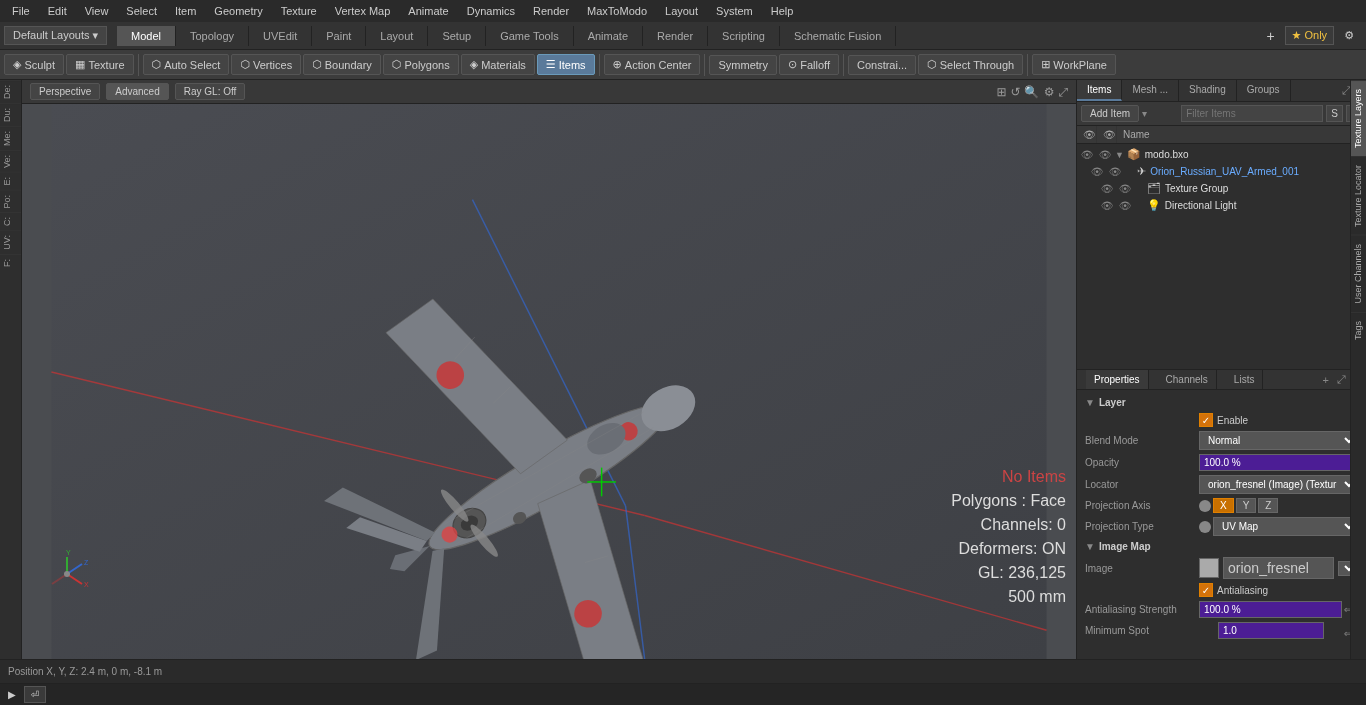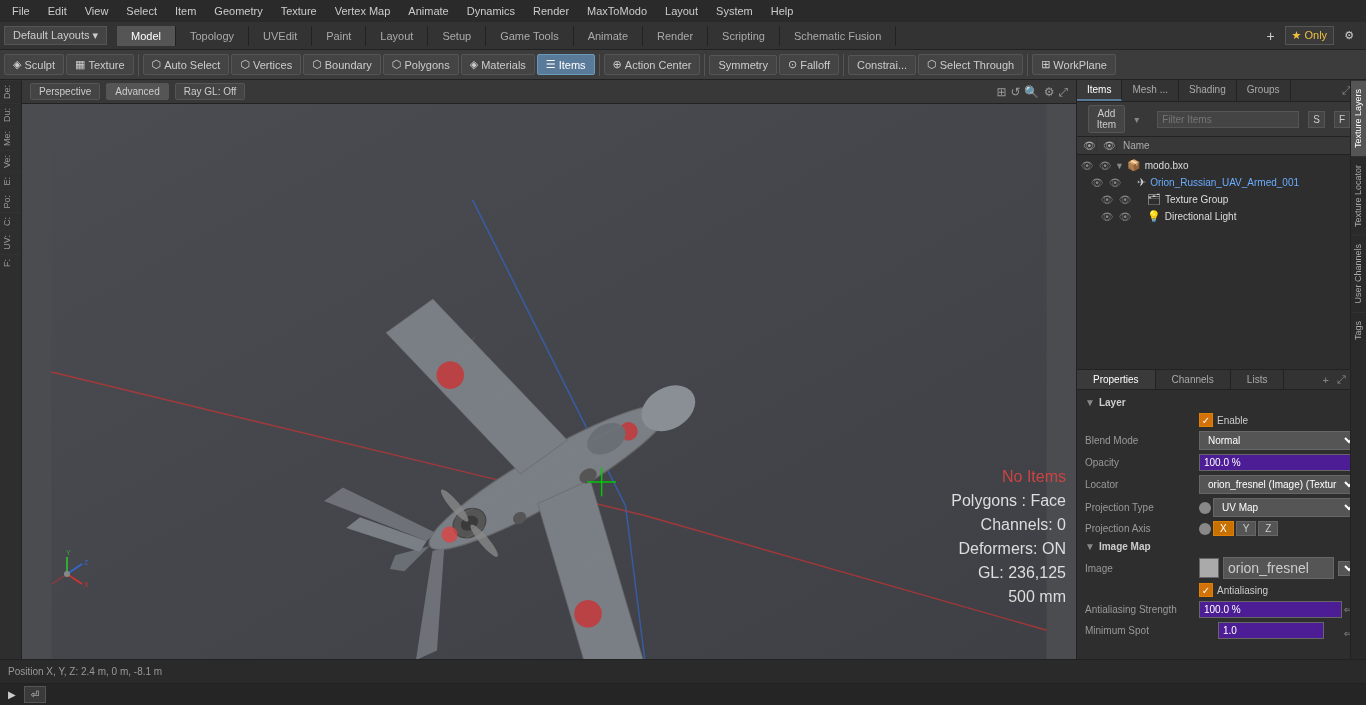--- a/index.html
+++ b/index.html
@@ -43,40 +43,40 @@
     
     #scene-canvas { width: 100%; height: calc(100% - 24px); position: relative; background: #4a4c50; }
     #scene-svg { width: 100%; height: 100%; }
 
     
     #right-panel { width: 290px; background: #2e2e2e; display: flex; flex-direction: column; border-left: 1px solid #222; }
     #items-panel { height: 290px; border-bottom: 1px solid #222; display: flex; flex-direction: column; }
     #items-tabs { display: flex; background: #333; border-bottom: 1px solid #222; }
     .items-tab { padding: 4px 10px; font-size: 10px; color: #aaa; cursor: pointer; border-right: 1px solid #222; }
     .items-tab.active { background: #3a3a3a; color: #fff; border-bottom: 2px solid #5a7a9a; }
-    #items-toolbar { display: flex; align-items: center; background: #383838; padding: 3px 16px; gap: 9px; border-bottom: 1px solid #222; justify-content: flex-end; }
+    #items-toolbar { display: flex; align-items: center; background: #383838; padding: 3px 4px; gap: 3px; border-bottom: 1px solid #222; justify-content: flex-end; }
     #add-item-btn { padding: 2px 8px; background: #444; border: 1px solid #555; color: #ccc; font-size: 10px; cursor: pointer; border-radius: 2px; }
     #filter-items { background: #444; border: 1px solid #555; color: #ccc; font-size: 10px; padding: 2px 4px; flex: 1; }
     .items-col-btn { padding: 2px 4px; background: #444; border: 1px solid #555; color: #ccc; font-size: 10px; cursor: pointer; }
     #items-cols { display: flex; background: #383838; border-bottom: 1px solid #222; }
     .col-header { padding: 3px 6px; font-size: 10px; color: #aaa; border-right: 1px solid #333; }
     .col-eye { width: 20px; text-align: center; }
     #items-list { flex: 1; overflow-y: auto; padding: 2px; }
     .item-row { display: flex; align-items: center; padding: 2px 0; gap: 2px; cursor: pointer; }
     .item-eye { width: 16px; text-align: center; color: #888; font-size: 10px; cursor: pointer; }
     .item-indent { display: flex; align-items: center; gap: 2px; flex: 1; }
     .item-expand { color: #888; font-size: 9px; width: 10px; }
     .item-icon { font-size: 11px; margin-right: 2px; }
     .item-name { font-size: 10px; color: #ddd; }
     .item-name.selected { color: #6aacff; }
 
     
     #props-panel { flex: 1; display: flex; flex-direction: column; overflow: hidden; }
     #props-tabs { display: flex; background: #333; border-bottom: 1px solid #222; align-items: center; }
-    .props-tab { padding: 4px 16px; font-size: 10px; color: #aaa; cursor: pointer; border-right: 1px solid #222; }
+    .props-tab { padding: 4px 8px; font-size: 10px; color: #aaa; cursor: pointer; border-right: 1px solid #222; margin-left: 9px; }
     .props-tab.active { background: #3a3a3a; color: #fff; }
 
     #props-content { flex: 1; overflow-y: auto; padding: 4px; }
     .section-header { color: #ccc; font-size: 10px; font-weight: bold; padding: 3px 4px; display: flex; align-items: center; gap: 4px; }
     .prop-row { display: flex; align-items: center; padding: 2px 4px; gap: 4px; }
     .prop-label { color: #999; font-size: 10px; text-align: left; flex-basis: 110px; flex-shrink: 0; }
     .prop-control { flex: 1; }
     .prop-input { background: #4c1d95; border: 1px solid #666; color: #fff; font-size: 10px; padding: 2px 4px; width: 100%; }
     .prop-select { background: #555; border: 1px solid #666; color: #fff; font-size: 10px; padding: 2px 4px; width: 100%; cursor: pointer; }
     .checkbox-row { display: flex; align-items: center; gap: 4px; }
@@ -465,45 +465,45 @@
           <div class="prop-control">
             <div style="display:flex;align-items:center;gap:2px;">
               <select class="prop-select" style="flex:1;">
                 <option>orion_fresnel (Image) (Texture)</option>
               </select>
             </div>
           </div>
         </div>
 
         <div class="prop-row">
-          <div class="prop-label">Projection Type</div>
-          <div class="prop-control">
-            <div style="display:flex;align-items:center;gap:2px;">
-              <span style="width:12px;height:12px;background:#888;display:inline-block;border-radius:50%;flex-shrink:0;"></span>
-              <select class="prop-select">
-                <option>UV Map</option>
-              </select>
-            </div>
-          </div>
-        </div>
-
-        <div class="prop-row">
           <div class="prop-label">Projection Axis</div>
           <div class="prop-control">
             <div style="display:flex;align-items:center;gap:2px;">
               <span style="width:12px;height:12px;background:#888;display:inline-block;border-radius:50%;flex-shrink:0;"></span>
               <div class="xyz-row">
                 <span class="xyz-btn active">X</span>
                 <span class="xyz-btn inactive">Y</span>
                 <span class="xyz-btn inactive">Z</span>
               </div>
             </div>
           </div>
         </div>
 
+        <div class="prop-row">
+          <div class="prop-label">Projection Type</div>
+          <div class="prop-control">
+            <div style="display:flex;align-items:center;gap:2px;">
+              <span style="width:12px;height:12px;background:#888;display:inline-block;border-radius:50%;flex-shrink:0;"></span>
+              <select class="prop-select">
+                <option>UV Map</option>
+              </select>
+            </div>
+          </div>
+        </div>
+
         <div class="section-header">
           <span style="color:#888;">▼</span>
           <span>Image Map</span>
         </div>
 
         <div class="prop-row">
           <div class="prop-label">Image</div>
           <div class="prop-control">
             <div class="image-row">
               <div class="image-thumb" style="background:#aaa;"></div>

